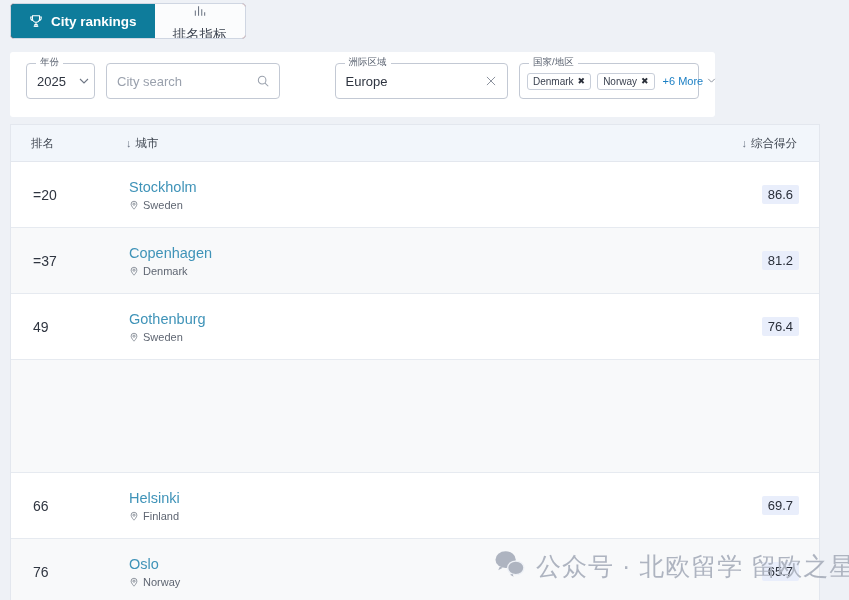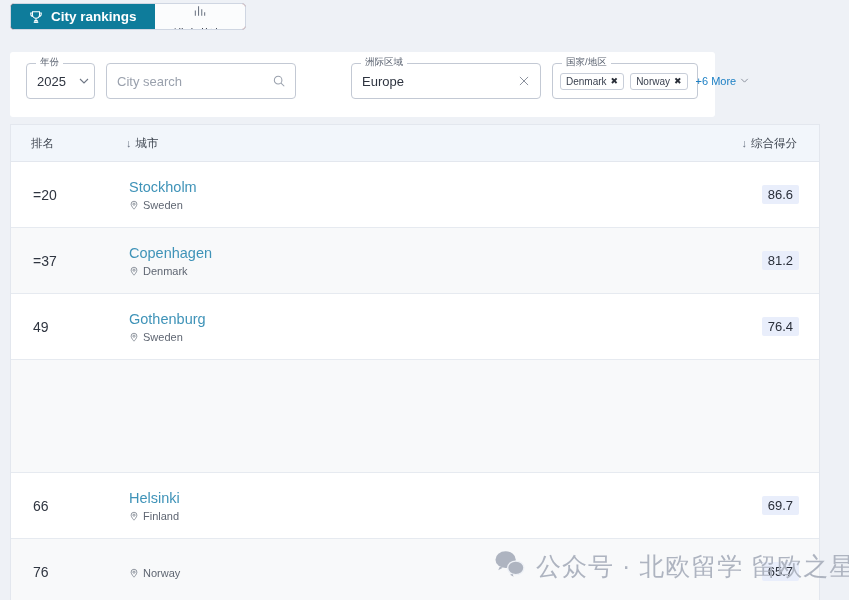--- a/index.html
+++ b/index.html
@@ -12,21 +12,21 @@
   body { position: relative; }
 
   
   .tabbar {
     position: absolute; left: 10px; top: 3px;
     display: flex;
     border: 1px solid #cfd6e2;
     border-radius: 4px;
     overflow: hidden;
     background: #7f1d1d;
-    height: 27px;
+    height: 36px;
   }
   .tab {
     display: flex; align-items: center; gap: 8px;
     padding: 0 18px;
     height: 100%;
     font-size: 13.5px;
     cursor: pointer;
     white-space: nowrap;
   }
   .tab.active { background: #0e7c9b; color: #ffffff; font-weight: 600; }
@@ -62,21 +62,21 @@
   .field .val {
     font-size: 13px; color: #2e3440;
     padding: 0 10px;
     white-space: nowrap;
   }
   .field .ph { font-size: 13px; color: #9aa1ad; padding: 0 10px; }
 
   .f-year { width: 69px; justify-content: space-between; }
   .f-search { width: 190px; justify-content: space-between; }
   .f-region { width: 190px; justify-content: space-between; margin-left: 44px; }
-  .f-country { width: 146px; padding: 0 7px; gap: 6px; }
+  .f-country { width: 180px; padding: 0 7px; gap: 6px; }
 
   .chev { width: 16px; height: 16px; margin-right: 7px; flex: none; }
   .xicon { width: 14px; height: 14px; margin-right: 9px; flex: none; }
   .searchicon { width: 14px; height: 14px; margin-right: 9px; flex: none; }
 
   .chip {
     display: inline-flex; align-items: center; gap: 4px;
     border: 1px solid #c8ced9;
     border-radius: 3px;
     padding: 2px 5px;
@@ -331,20 +331,21 @@
             <span>Finland</span>
           </div>
         </div>
         <div class="c-score">
           <span class="score-badge">69.7</span>
         </div>
       </div>
       <div class="row alt">
         <div class="c-rank">76</div>
         <div class="c-city">
+          <span class="city-name">Oslo</span>
           <div class="city-country">
             <span class="pin"><svg width="10" height="10" viewBox="0 0 24 24" fill="none" stroke="#767d89" stroke-width="1.9">
                 <path d="M12 22s7-7.2 7-12a7 7 0 1 0-14 0c0 4.8 7 12 7 12z"></path>
                 <circle cx="12" cy="10" r="2.6"></circle>
               </svg></span>
             <span>Norway</span>
           </div>
         </div>
         <div class="c-score">
           <span class="score-badge">65.7</span>

